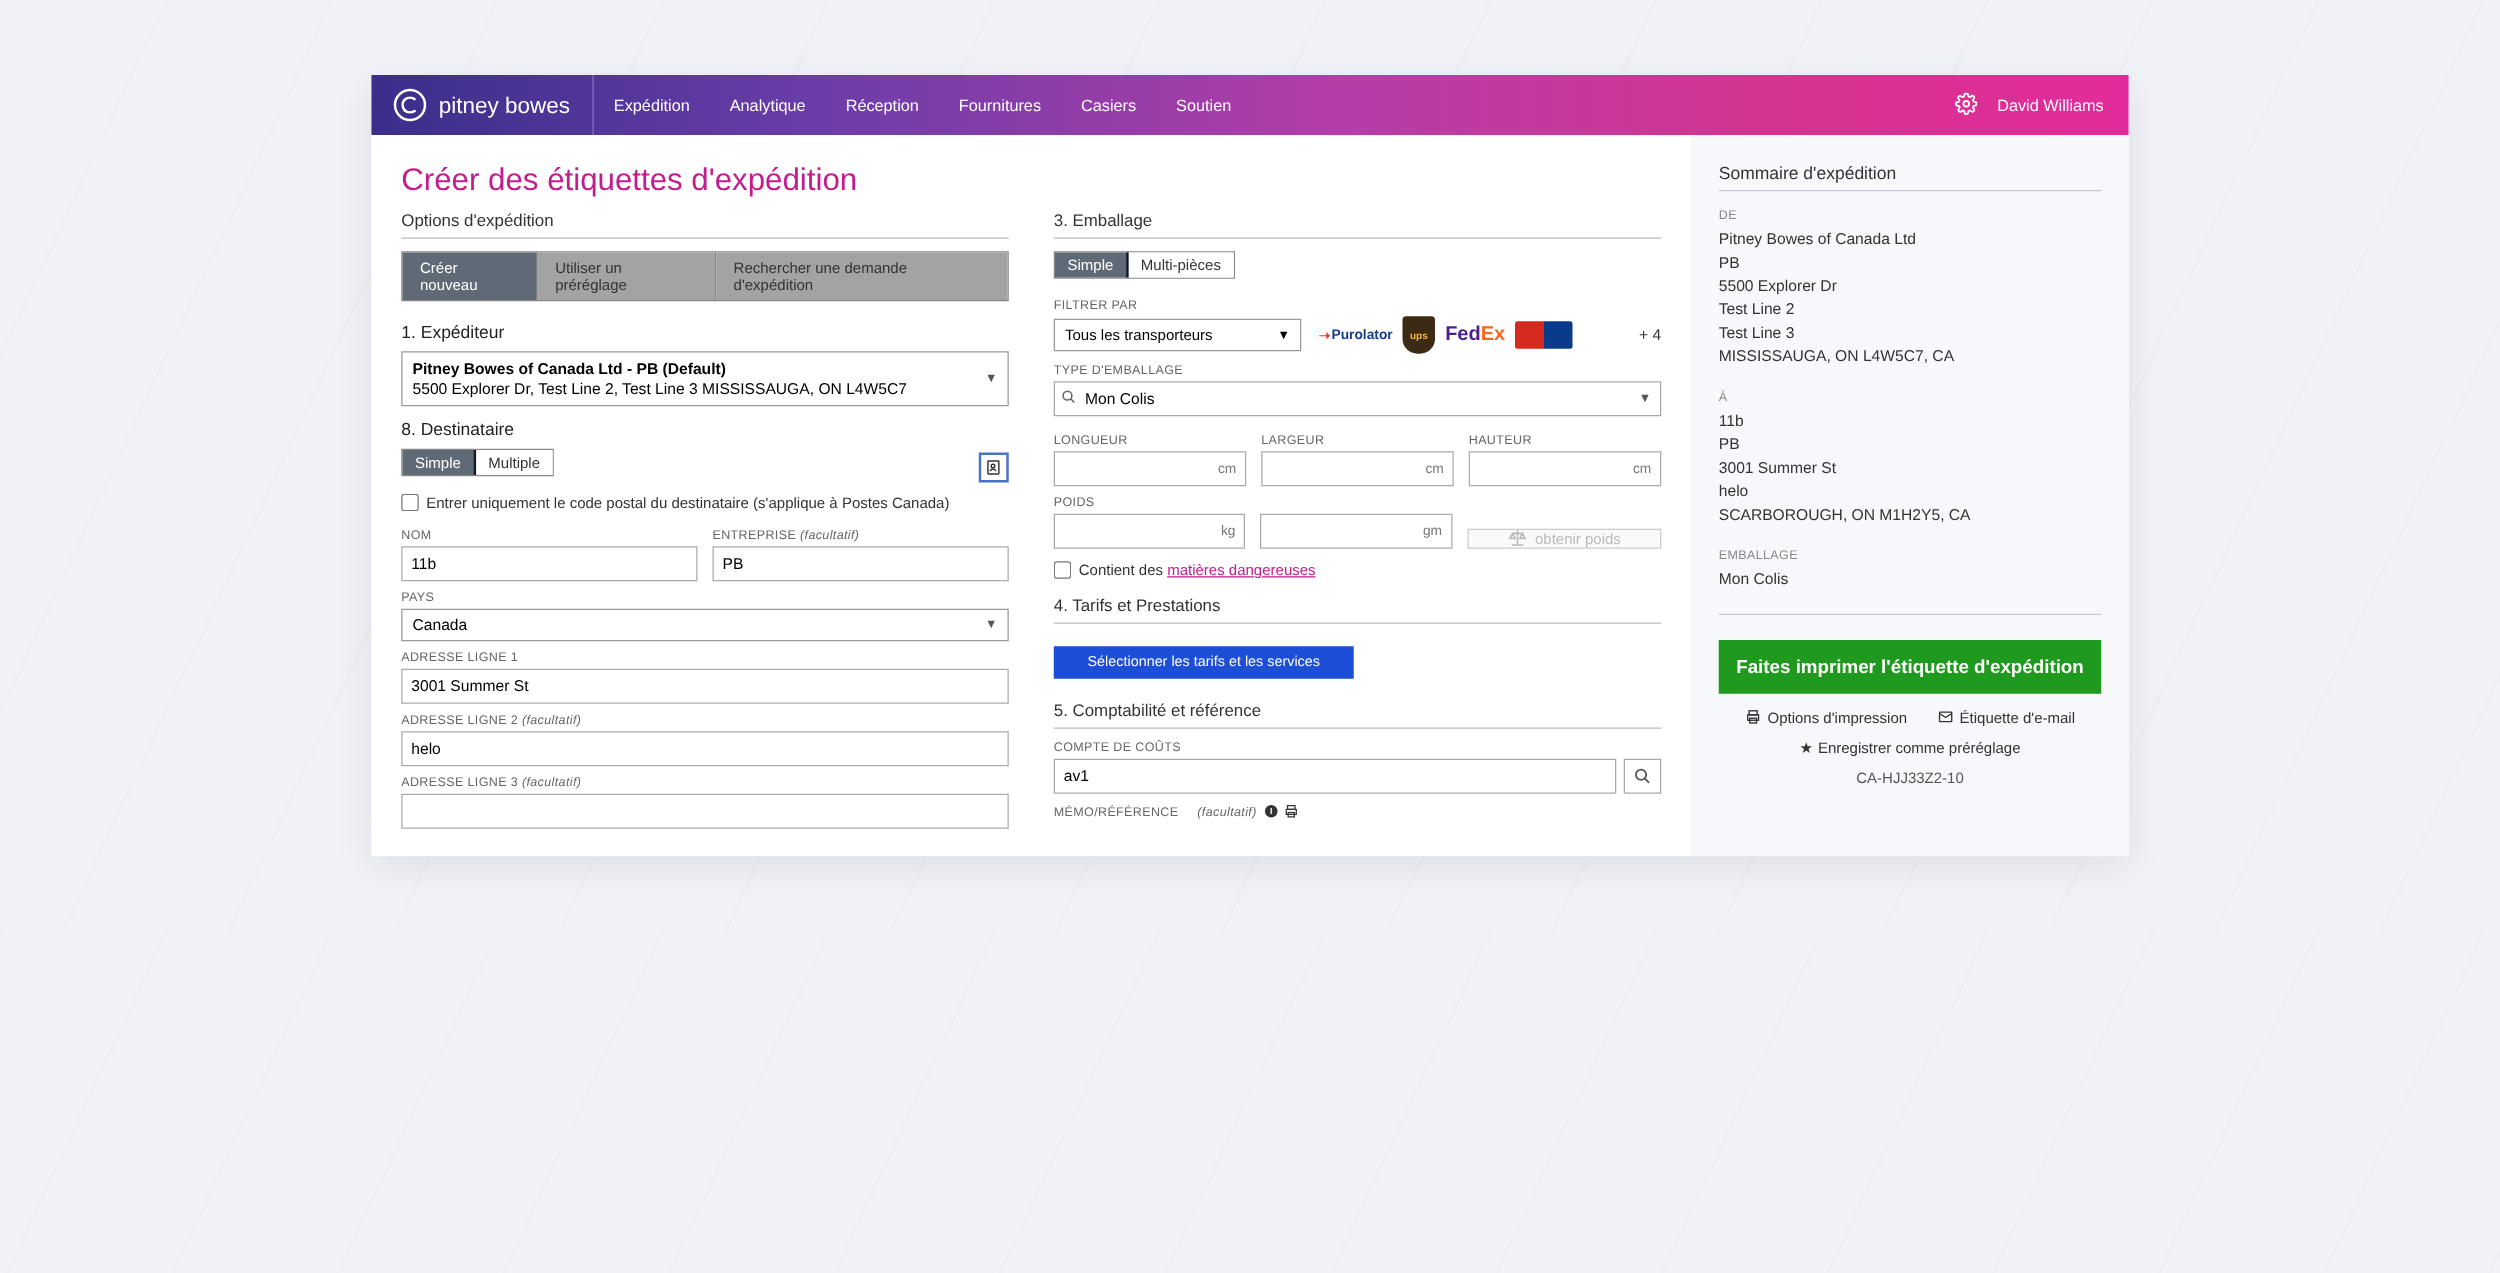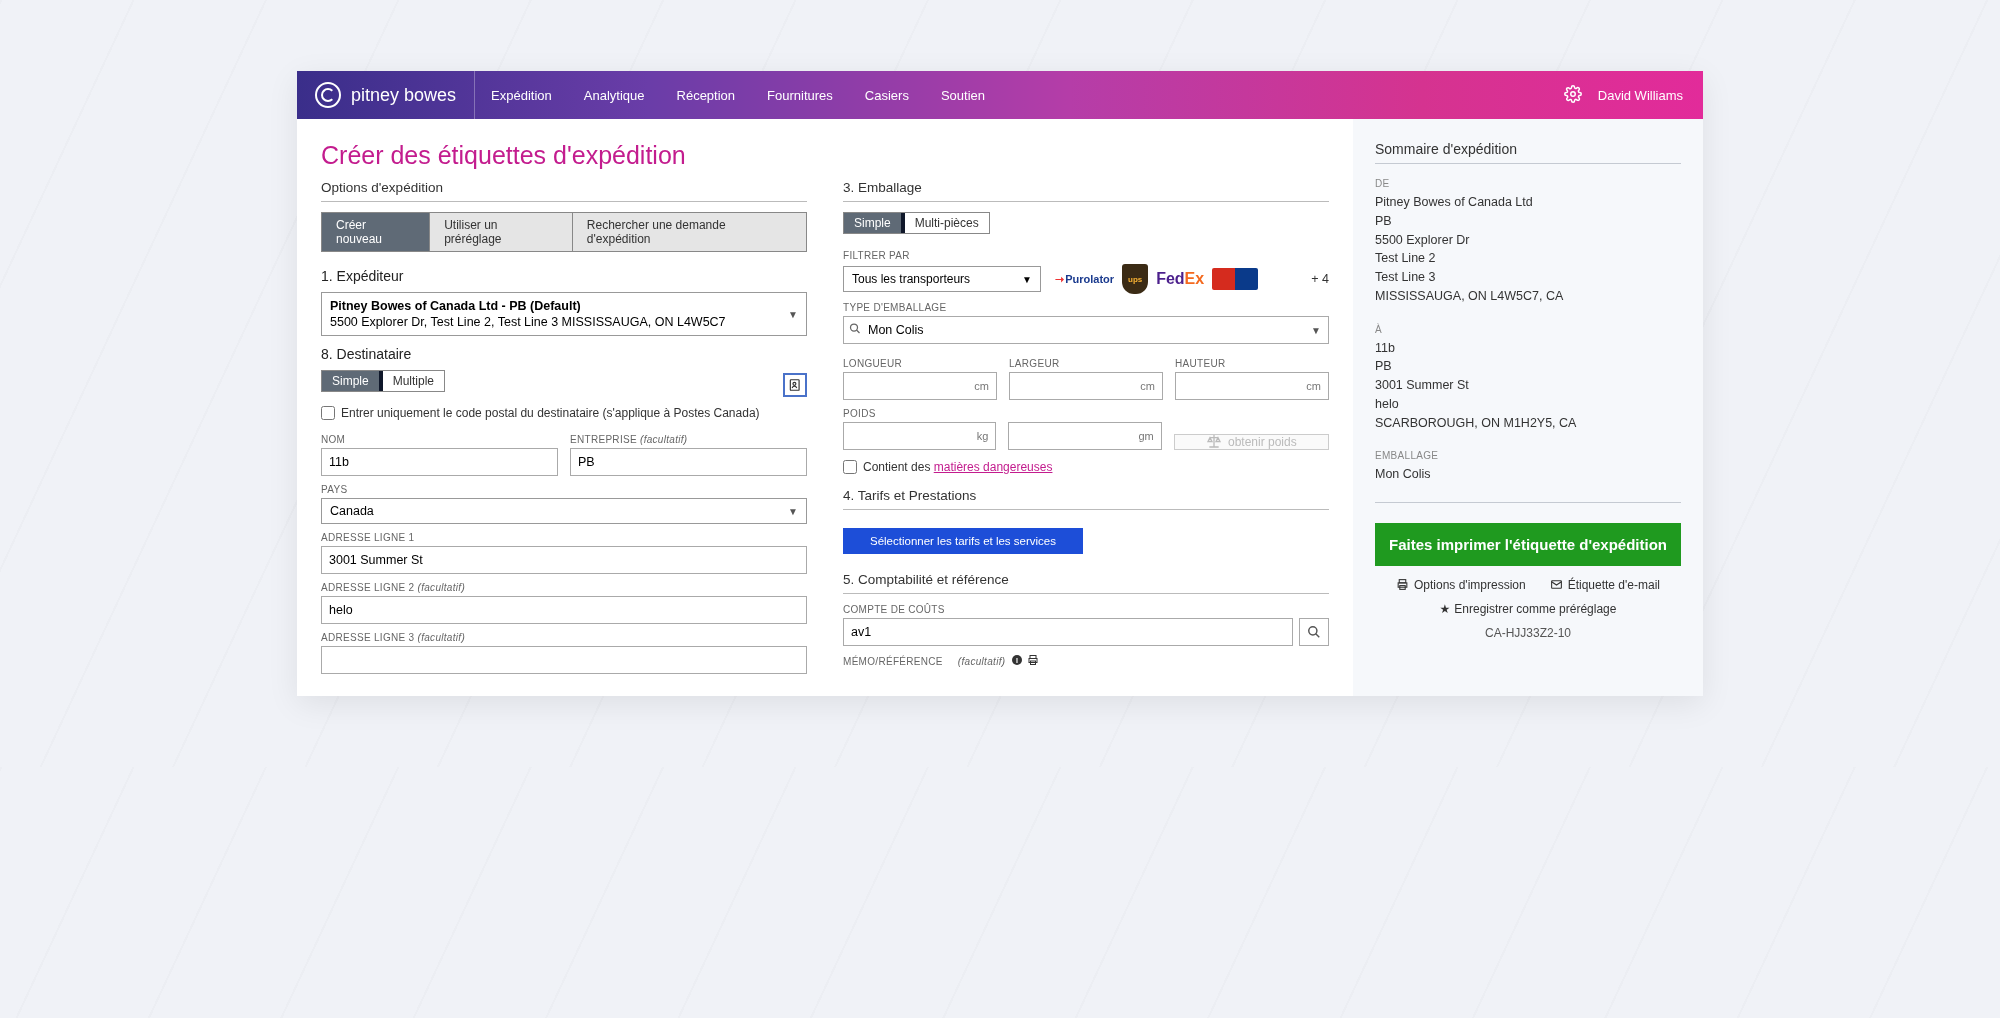--- a/index.html
+++ b/index.html
@@ -5,21 +5,21 @@
 * { box-sizing: border-box; margin: 0; padding: 0; }
 body {
   font-family: Arial, Helvetica, sans-serif;
   background: #f0f2f7;
   background-image:
     repeating-linear-gradient(115deg, rgba(0,0,0,0.015) 0 2px, transparent 2px 120px);
   padding: 60px 0;
 }
 .window {
   width: 1406px;
-  margin: 11px auto;
+  margin: 0 auto;
   background: #fff;
   box-shadow: 0 8px 30px rgba(0,0,0,0.08);
   overflow: hidden;
 }
 .topbar {
   height: 48px;
   background: linear-gradient(90deg, #3a2e8a 0%, #6a3da8 25%, #b53da8 55%, #d53390 80%, #e22b9a 100%);
   display: flex;
   align-items: center;
   color: #fff;
@@ -40,26 +40,26 @@
 .content { display:flex; }
 .main { flex:1; padding:22px 24px; }
 .side { width:350px; background:#f6f8fb; padding:22px 22px; }
 
 h1.page-title { font-size:25px; font-weight:400; color:#c31c8e; margin-bottom:10px; }
 .section-label { font-size:13.5px; color:#333; padding-bottom:6px; border-bottom:1px solid #bbb; margin-bottom:10px; }
 .two-col { display:flex; gap:36px; }
 .col { flex:1; min-width:0; }
 
 .tab-row { display:flex; border:1px solid #888; width:fit-content; margin-bottom:16px; }
-.tab-row .tab { padding:5px 14px; font-size:12px; color:#333; background:#e5e5e5; cursor:pointer; border-right:1px solid #888; }
+.tab-row .tab { padding:5px 14px; font-size:12px; color:#333; background:#a3a3a3; cursor:pointer; border-right:1px solid #888; }
 .tab-row .tab:last-child { border-right:none; }
 .tab-row .tab.active { background:#5f6a76; color:#fff; }
 
 .small-tab-row { display:inline-flex; border:1px solid #888; margin-bottom:8px; }
-.small-tab-row .tab { padding:3px 10px; font-size:12px; cursor:pointer; border-right:4px solid #0f172a; }
+.small-tab-row .tab { padding:3px 10px; font-size:12px; cursor:pointer; border-right:2px solid #0f172a; }
 .small-tab-row .tab:last-child { border-right:none; }
 .small-tab-row .tab.active { background:#5f6a76; color:#fff; }
 .small-tab-row .tab.inactive { background:#fff; color:#333; }
 
 .step-title { font-size:14px; color:#222; margin:10px 0 8px; }
 
 .sel-box { width:100%; border:1px solid #999; padding:6px 24px 6px 8px; font-size:12.5px; background:#fff; position:relative; display:flex; flex-direction:column; gap:2px; cursor:pointer;}
 .sel-box .chev { position:absolute; right:8px; top:50%; transform:translateY(-50%); font-size:10px; color:#555;}
 .field-label { font-size:10px; color:#666; text-transform:uppercase; letter-spacing:0.3px; margin-top:8px; margin-bottom:3px; }
 .field-label .optional { text-transform:none; font-style:italic; }

